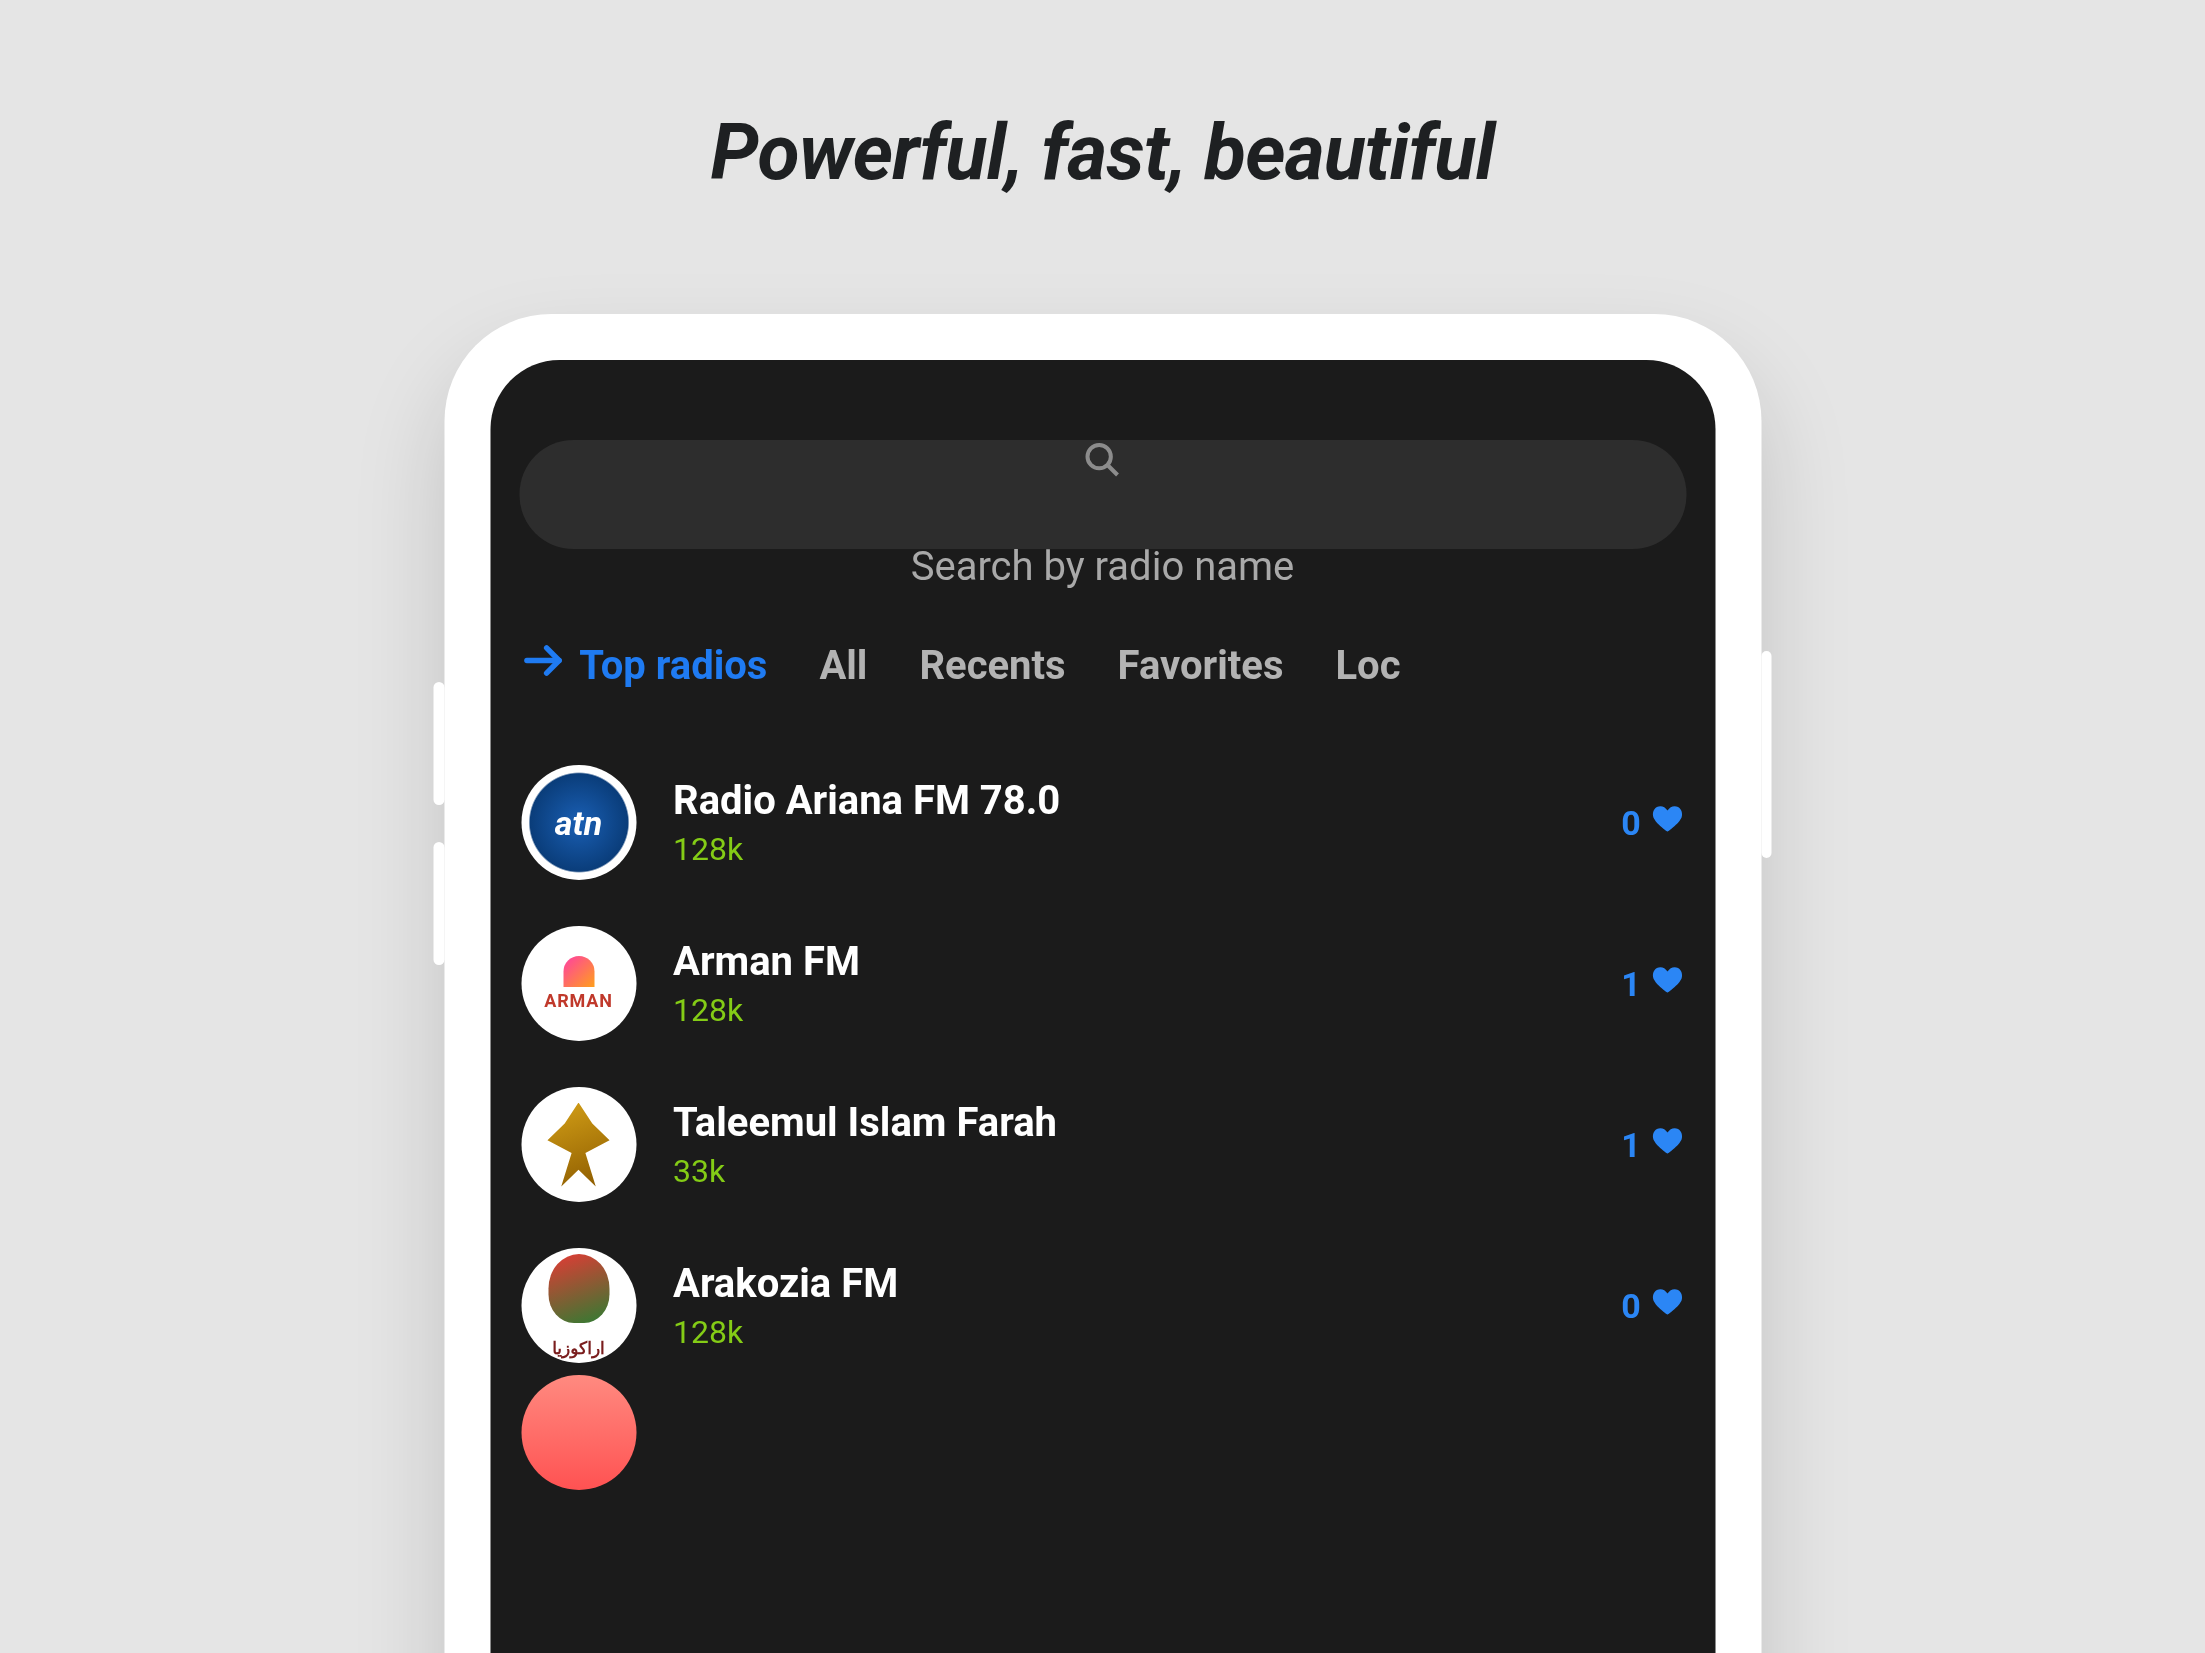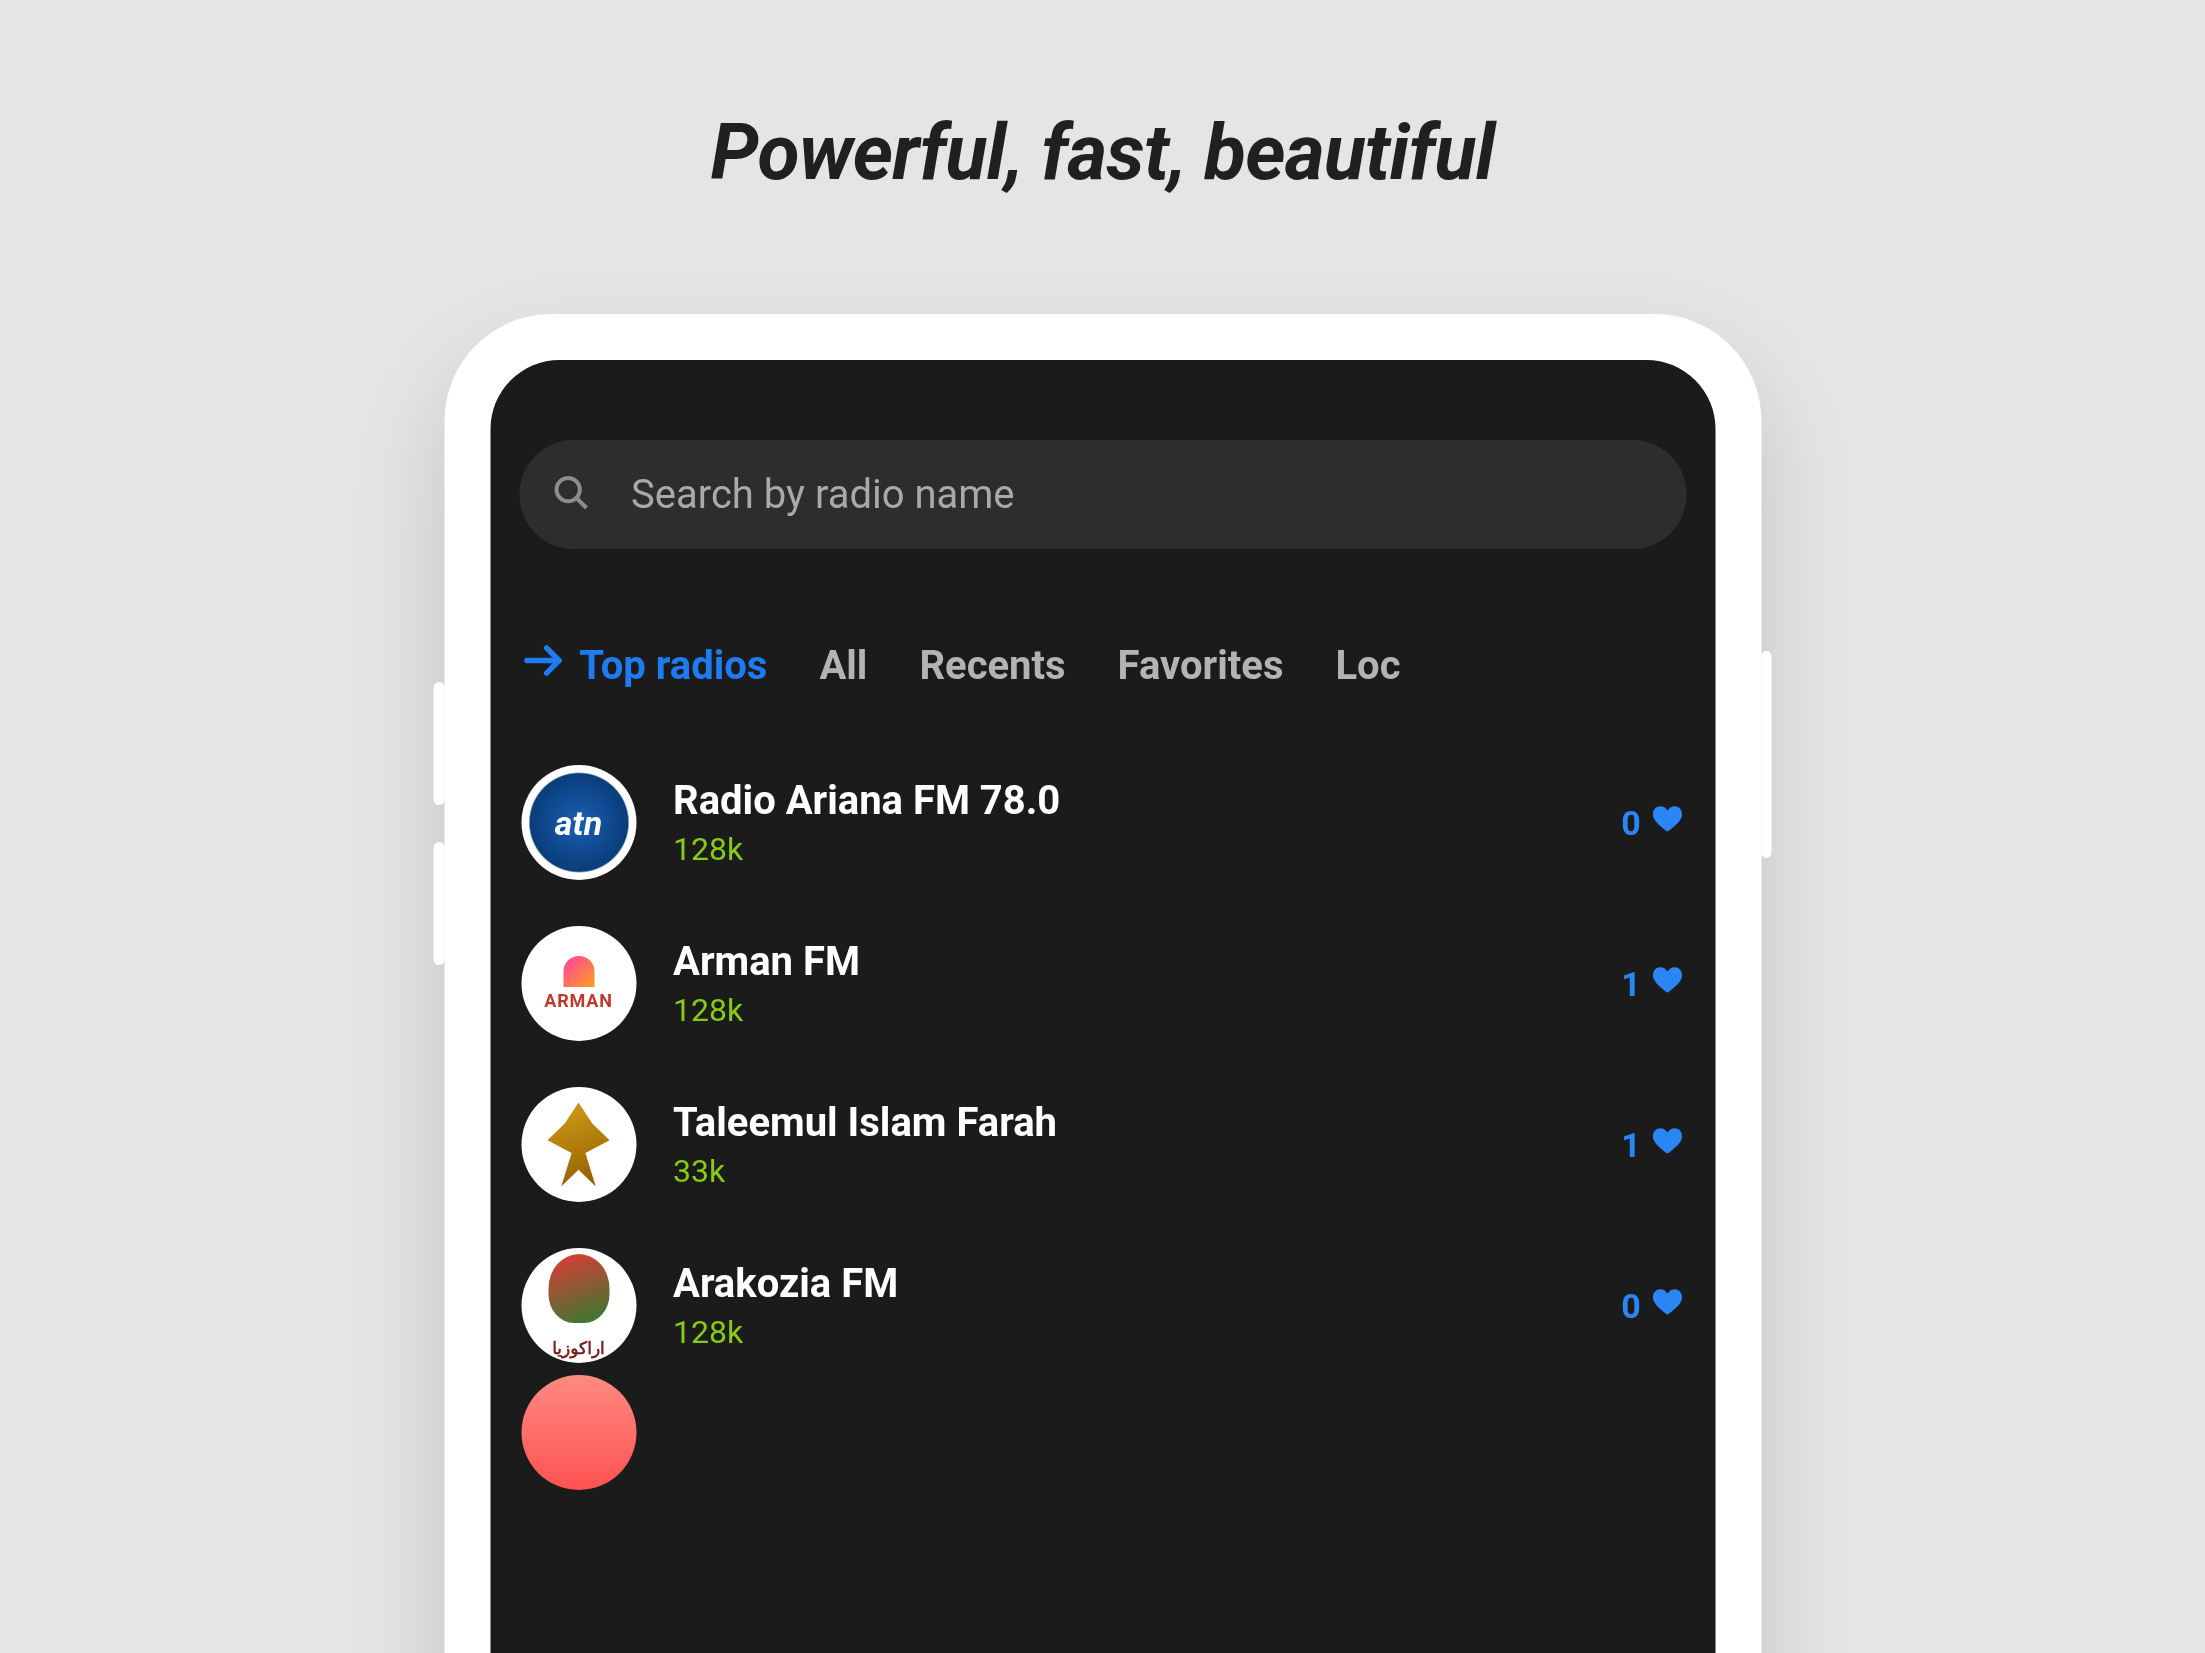--- a/index.html
+++ b/index.html
@@ -66,21 +66,22 @@
   .status-right { display: flex; align-items: center; gap: 10.7px; }
   .wifi-icon, .cell-icon, .batt-icon { display: inline-block; }
   .search-bar {
     margin: 80px 29px 0 29px;
     height: 109px;
     background: #2d2d2d;
     border-radius: 54px;
     display: flex;
     align-items: center;
     padding: 0 32px;
-    gap: 40px;
+    gap: 60px;
+    flex-direction: column;
   }
   .search-icon svg { width: 40px; height: 40px; stroke: #8c8c8c; }
   .search-placeholder {
     font-size: 40px;
     color: #a9a9a9;
     font-weight: 400;
   }
   .tabs {
     display: flex;
     align-items: center;

